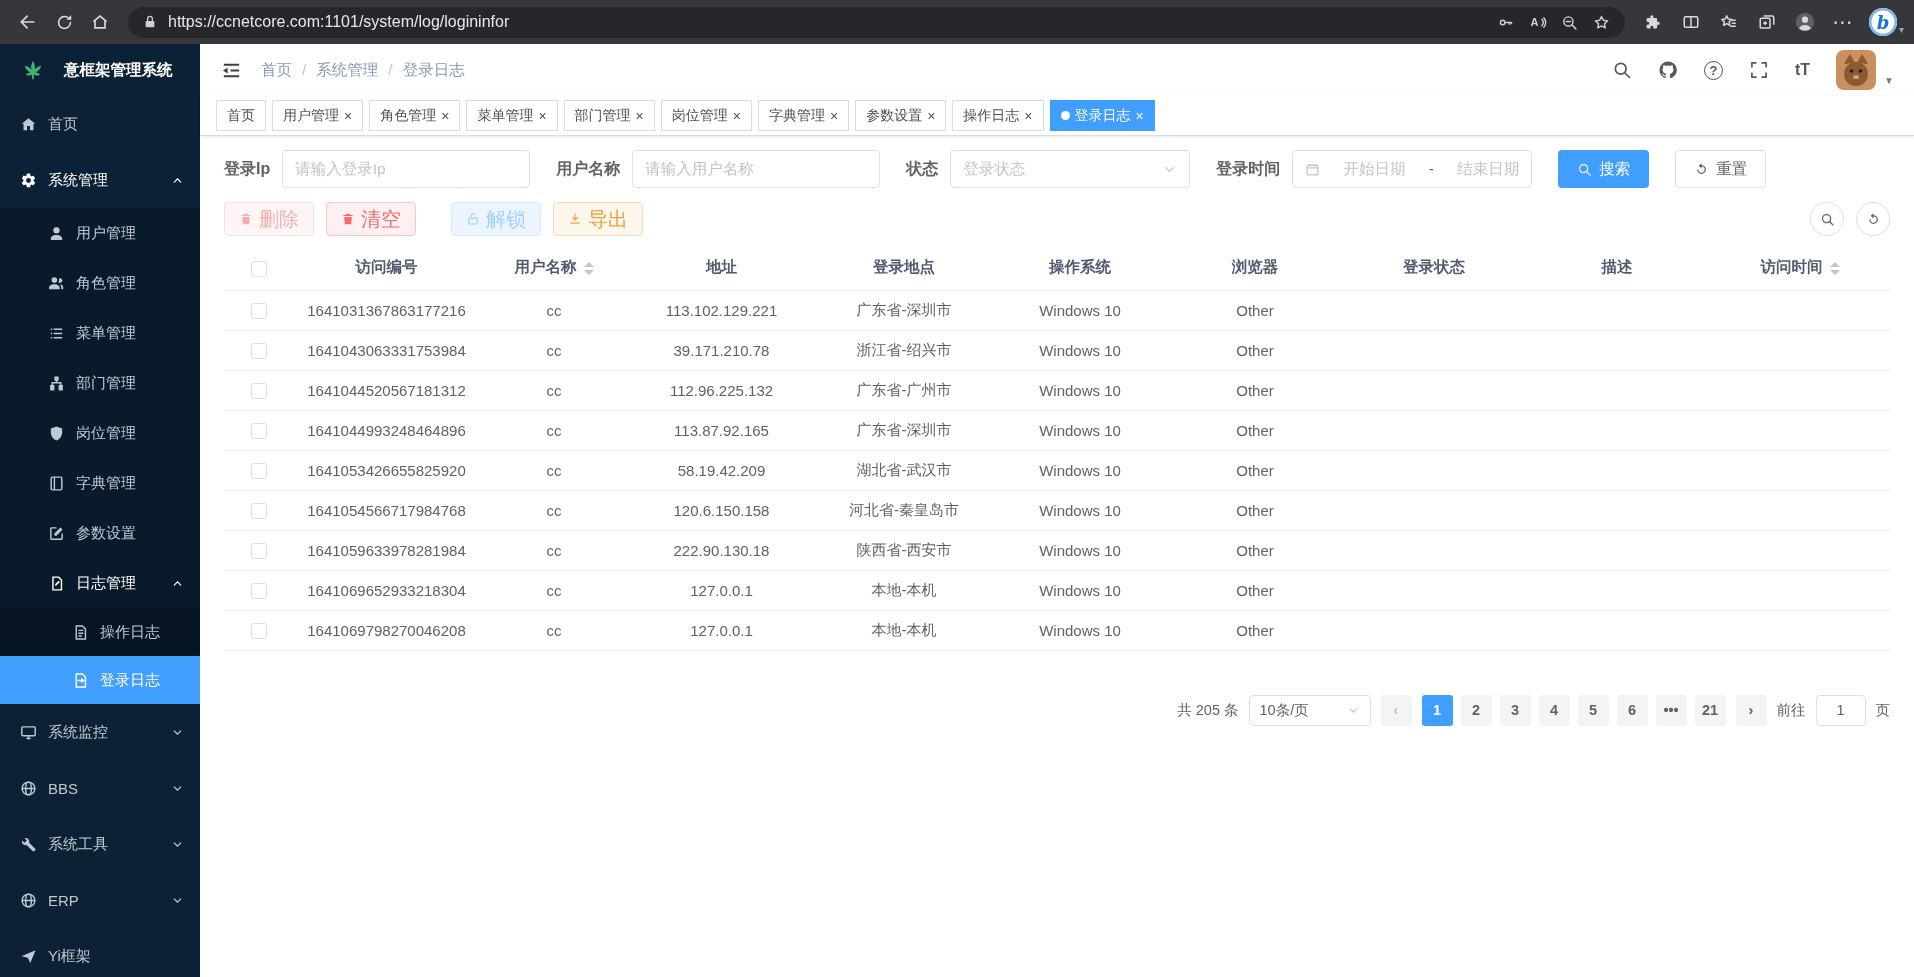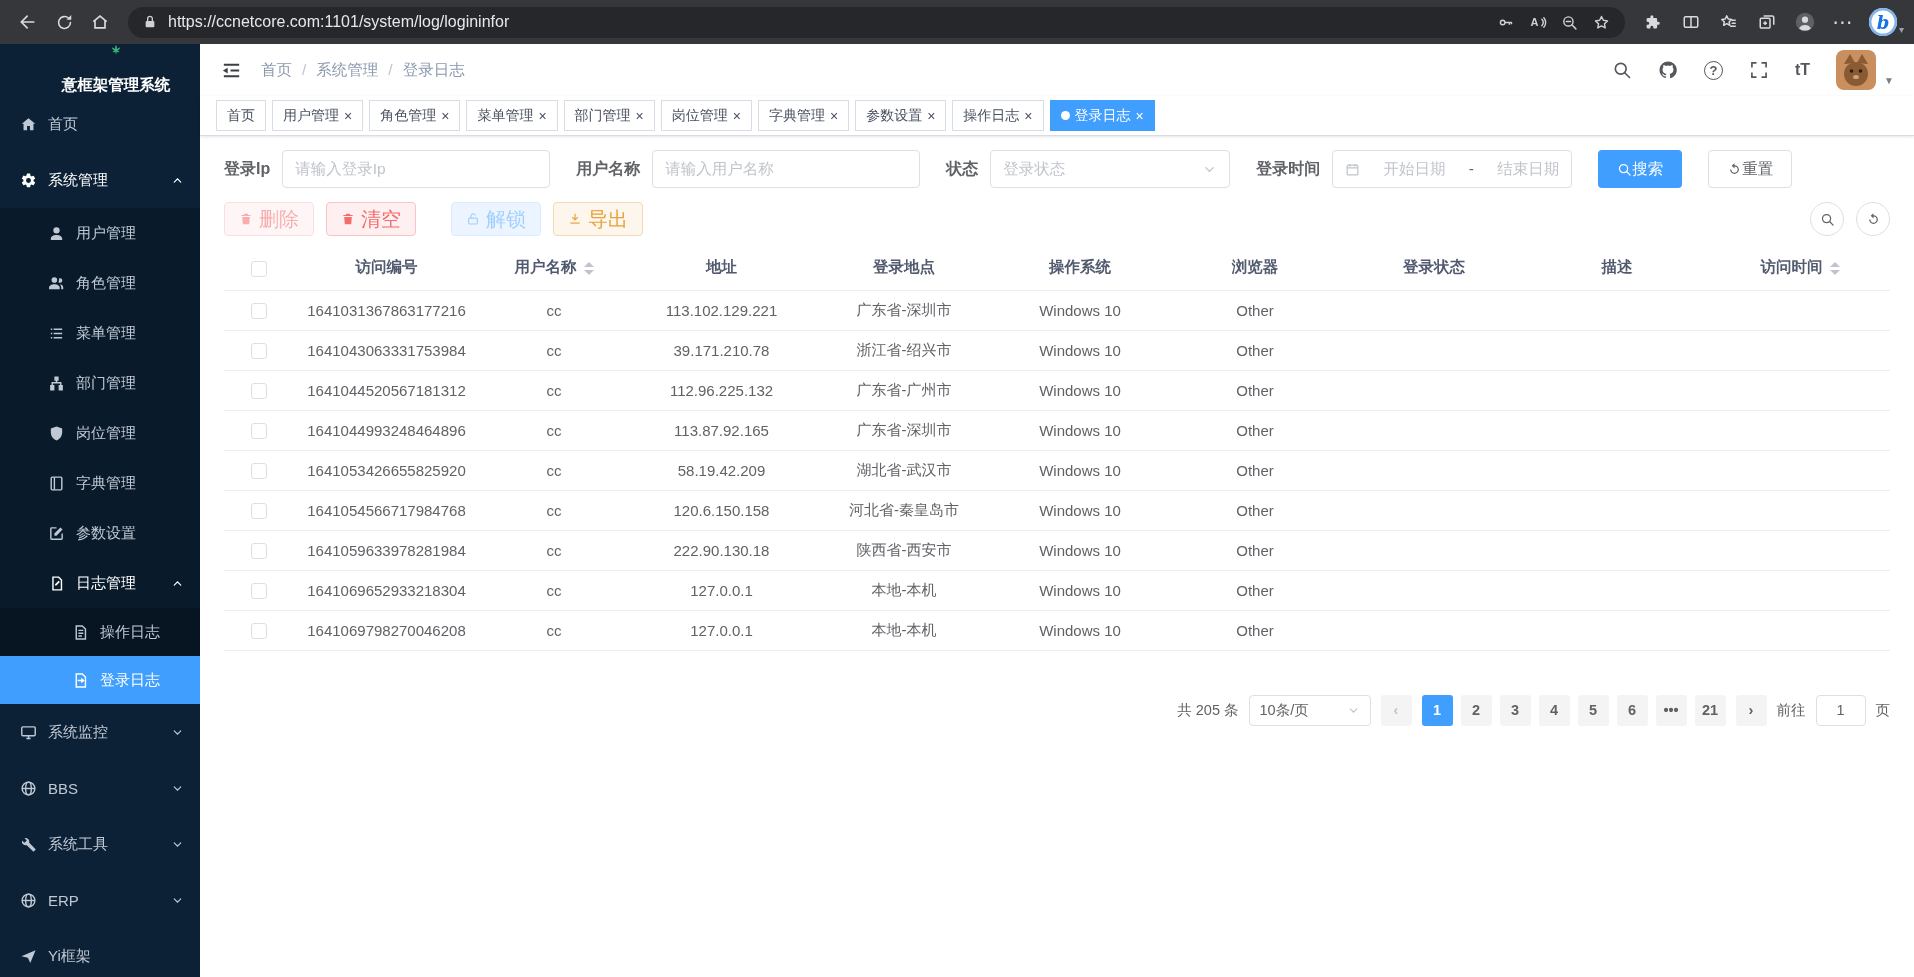--- a/index.html
+++ b/index.html
@@ -22,22 +22,22 @@
   .bing { width:28px; height:28px; border-radius:50%; background:#fff; color:#1574e0; font-weight:bold;
           font-style:italic; font-family:"DejaVu Serif",serif; display:flex; align-items:center;
           justify-content:center; font-size:18px; box-shadow:inset 0 0 0 2.5px #7eb3ef; margin:0 2px 0 6px; }
   .b-caret { color:#9aa0a6; font-size:10px; align-self:flex-end; margin:0 0 4px -2px; }
 
   
   .app { display:flex; height:933px; }
 
   
   .sidebar { width:200px; background:#0c2135; flex-shrink:0; overflow:hidden; color:#c0c8d4; }
-  .logo { height:52px; display:flex; align-items:center; gap:20px; padding-left:32px; color:#fff;
-          font-weight:bold; font-size:15.5px;flex-direction:column; }
+  .logo { height:52px; display:flex; align-items:center; gap:20px; padding-left:22px; color:#fff;
+          font-weight:bold; font-size:15.5px; }
   .logo svg { width:22px; height:22px; color:#3eb575; }
   .m-item { position:relative; display:flex; align-items:center; gap:11px; height:56px; padding-left:20px;
             font-size:15px; color:#c0c8d4; cursor:pointer; }
   .m-item svg.mi { width:17px; height:17px; flex-shrink:0; }
   .m-item .chev { position:absolute; right:16px; width:13px; height:13px; }
   .m-item.lvl2 { height:50px; padding-left:48px; background:#091b2b; }
   .m-item.lvl3 { height:48px; padding-left:72px; background:#071523; }
   .m-item.open { color:#fff; }
   .m-item.active { background:#409eff; color:#fff; }
 
@@ -63,30 +63,30 @@
   .tab .x { font-size:14px; line-height:1; }
   .tab .dot { width:9px; height:9px; border-radius:50%; background:#fff; display:inline-block; }
   .tab.active { background:#409eff; border-color:#409eff; color:#fff; }
 
   
   .content { flex:1; padding:14px 24px 0; overflow:hidden; }
 
   .filters { display:flex; align-items:flex-start; gap:26px; margin:0 0 14px; }
   .f-grp { display:flex; align-items:center; gap:12px; }
   .f-label { font-size:16px; font-weight:bold; color:#606266; white-space:nowrap; }
-  input.f-input { width:268px; height:38px; border:1px solid #dcdfe6; border-radius:4px; padding:0 12px;
+  input.f-input { width:248px; height:38px; border:1px solid #dcdfe6; border-radius:4px; padding:0 12px;
                   font-size:15.5px; color:#606266; outline:none; font-family:inherit; }
   input.f-input::placeholder { color:#c0c4cc; }
   .f-box { width:240px; height:38px; border:1px solid #dcdfe6; border-radius:4px; background:#fff;
            display:flex; align-items:center; padding:0 12px; color:#c0c4cc; font-size:15.5px; cursor:pointer; }
   .f-box .grow { flex:1; }
   .f-box svg { width:15px; height:15px; color:#c0c4cc; flex-shrink:0; }
   .f-date { justify-content:space-between; gap:8px; }
   .f-date .dash { color:#606266; }
-  .btn { height:38px; border-radius:4px; font-size:15.5px; display:inline-flex; align-items:center; 
+  .btn { height:38px; border-radius:4px; font-size:15.5px; display:inline-flex; align-items:center; gap:7px;
          padding:0 18px; cursor:pointer; border:1px solid transparent; font-family:inherit; }
   .btn svg { width:15px; height:15px; }
   .btn-primary { background:#409eff; color:#fff; }
   .btn-default { background:#fff; border-color:#dcdfe6; color:#606266; }
 
   .tools { display:flex; align-items:center; gap:12px; margin-bottom:10px; }
   .btn-sm { height:34px; padding:0 14px; font-size:20px; border-radius:4px; display:inline-flex;
             align-items:center; gap:6px; border:1px solid; cursor:pointer; font-family:inherit; }
   .btn-sm svg { width:14px; height:14px; }
   .b-danger  { background:#fef0f0; border-color:#fbc4c4; color:#f56c6c; }

